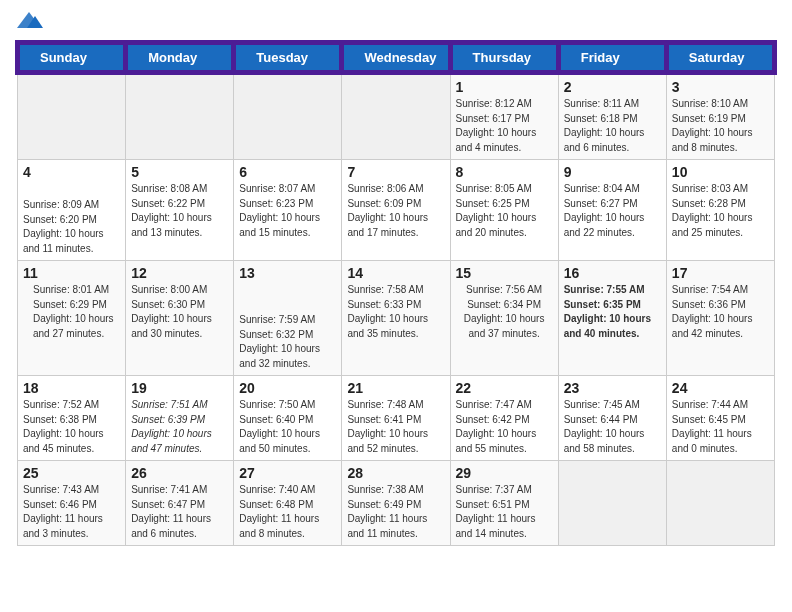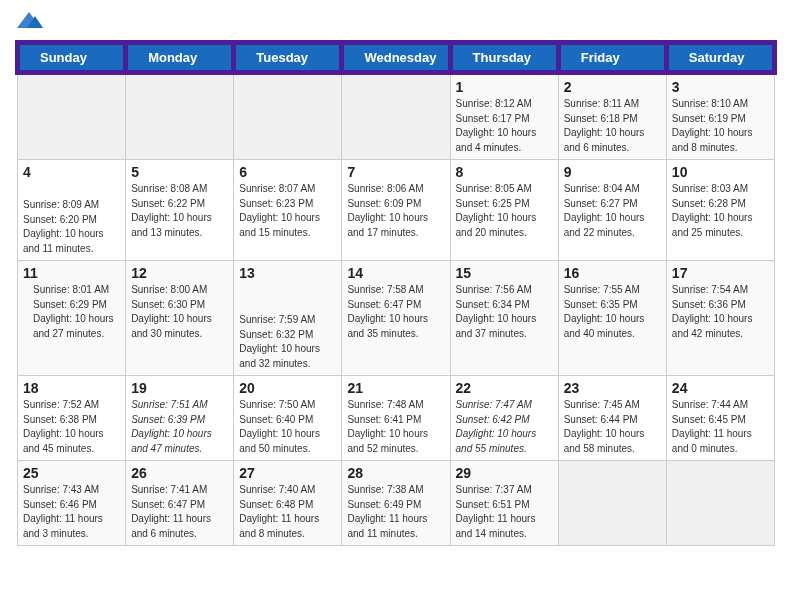--- a/index.html
+++ b/index.html
@@ -219,34 +219,34 @@
         <td>
           <div class="day-number">13</div>
           <div class="day-info" style="white-space: pre-line; margin-top: 32px;">Sunrise: 7:59 AM
 Sunset: 6:32 PM
 Daylight: 10 hours
 and 32 minutes.</div>
         </td>
         <td>
           <div class="day-number">14</div>
           <div class="day-info" style="white-space: pre-line;">Sunrise: 7:58 AM
-Sunset: 6:47 PM
+Sunset: 6:33 PM
 Daylight: 10 hours
 and 35 minutes.</div>
         </td>
         <td>
           <div class="day-number">15</div>
-          <div class="day-info" style="white-space: pre-line;">Sunrise: 7:56 AM
+          <div class="day-info" style="white-space: pre-line; text-align: center;">Sunrise: 7:56 AM
 Sunset: 6:34 PM
 Daylight: 10 hours
 and 37 minutes.</div>
         </td>
         <td>
           <div class="day-number">16</div>
-          <div class="day-info" style="white-space: pre-line;">Sunrise: 7:55 AM
+          <div class="day-info" style="white-space: pre-line; font-weight: bold;">Sunrise: 7:55 AM
 Sunset: 6:35 PM
 Daylight: 10 hours
 and 40 minutes.</div>
         </td>
         <td>
           <div class="day-number">17</div>
           <div class="day-info" style="white-space: pre-line;">Sunrise: 7:54 AM
 Sunset: 6:36 PM
 Daylight: 10 hours
 and 42 minutes.</div>
@@ -276,21 +276,21 @@
         </td>
         <td>
           <div class="day-number">21</div>
           <div class="day-info" style="white-space: pre-line;">Sunrise: 7:48 AM
 Sunset: 6:41 PM
 Daylight: 10 hours
 and 52 minutes.</div>
         </td>
         <td>
           <div class="day-number">22</div>
-          <div class="day-info" style="white-space: pre-line; font-style: italic;">Sunrise: 7:47 AM
+          <div class="day-info" style="white-space: pre-line;">Sunrise: 7:47 AM
 Sunset: 6:42 PM
 Daylight: 10 hours
 and 55 minutes.</div>
         </td>
         <td>
           <div class="day-number">23</div>
           <div class="day-info" style="white-space: pre-line;">Sunrise: 7:45 AM
 Sunset: 6:44 PM
 Daylight: 10 hours
 and 58 minutes.</div>

